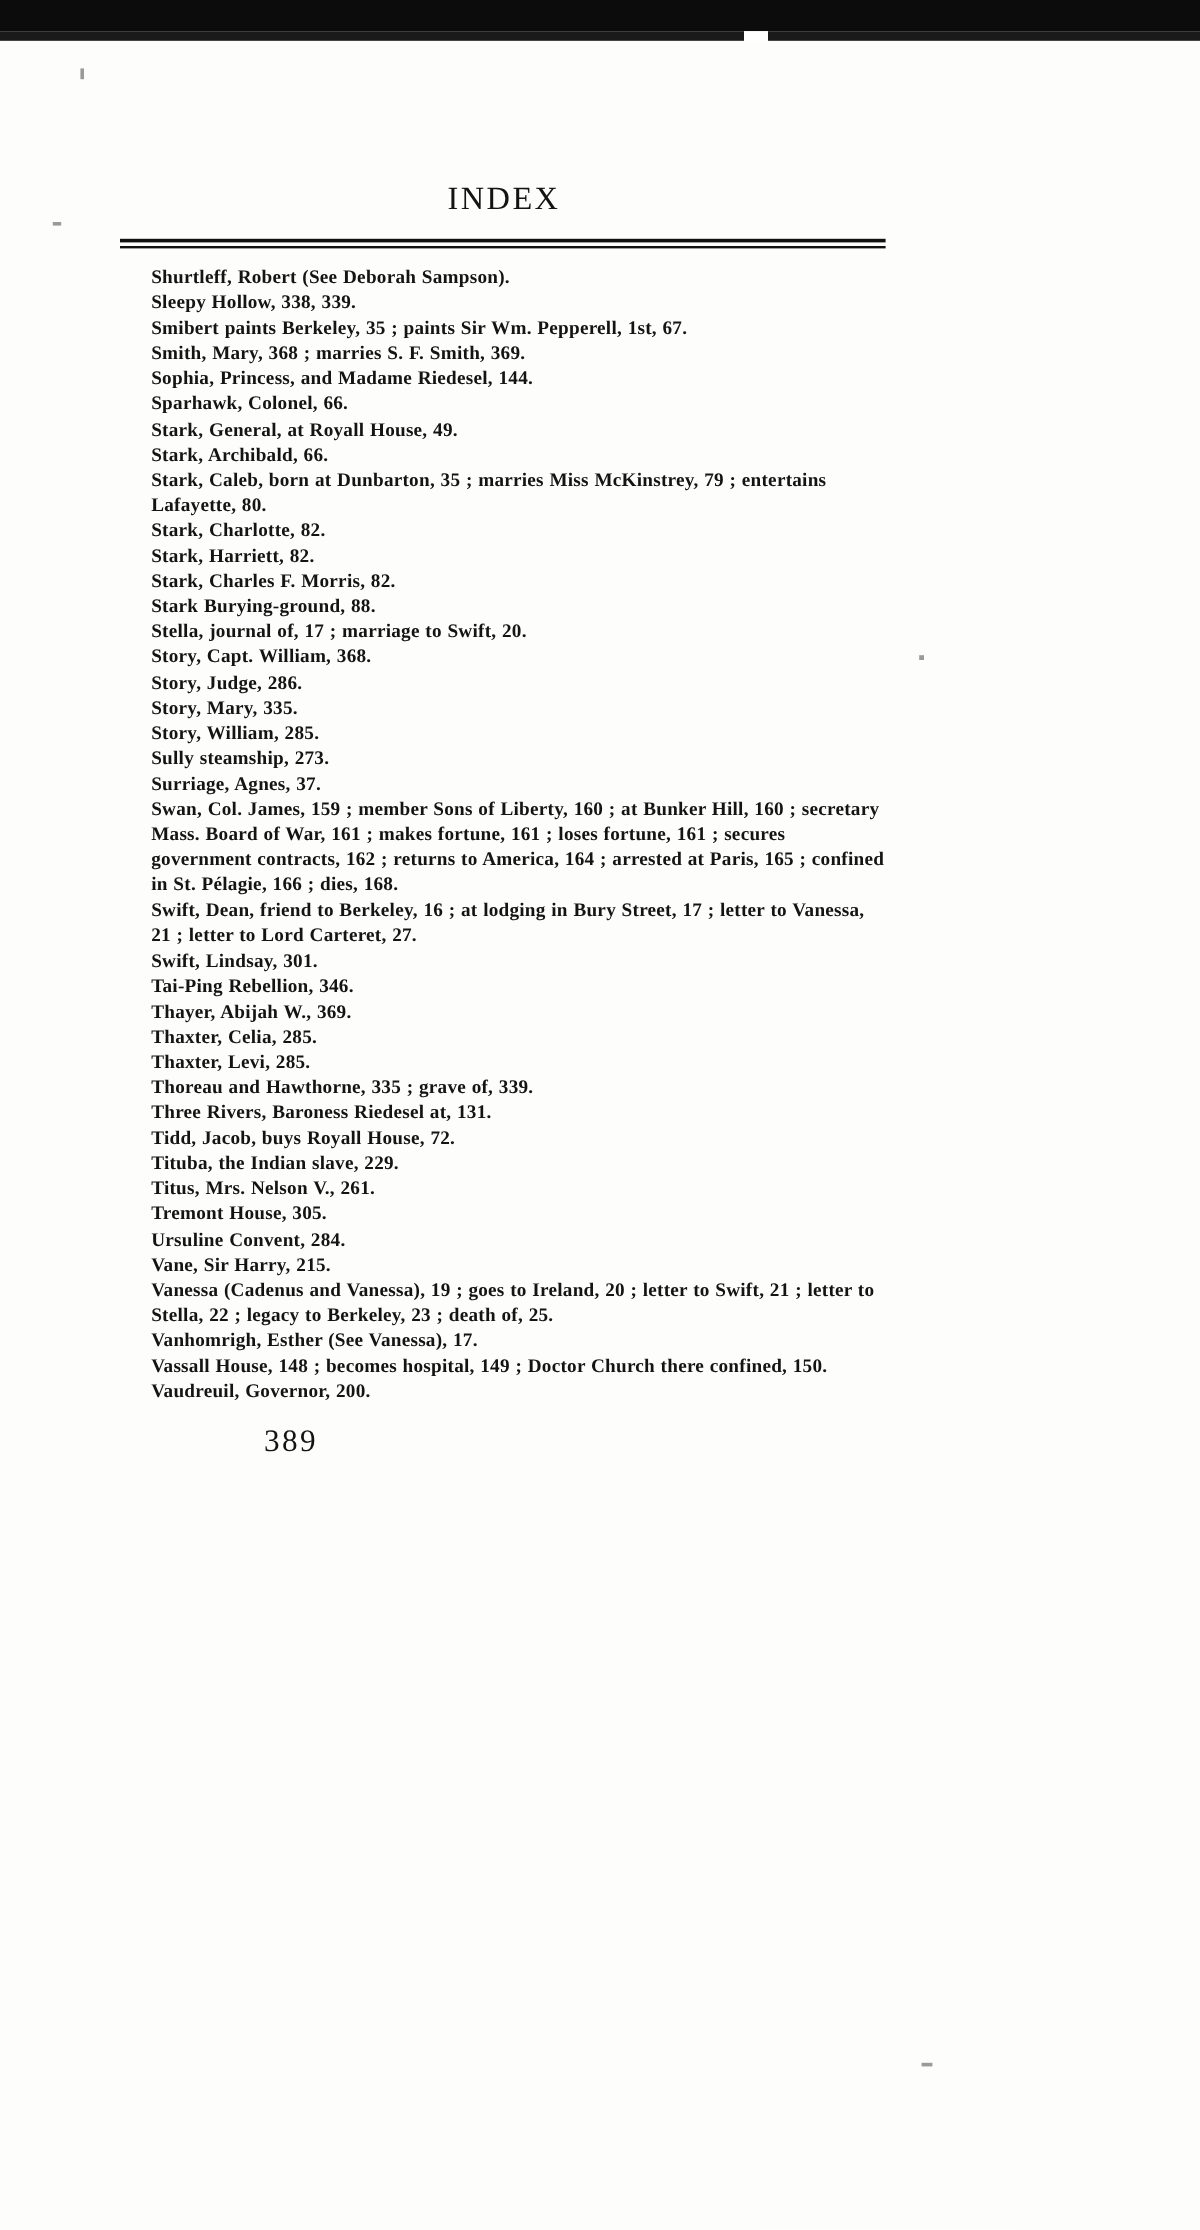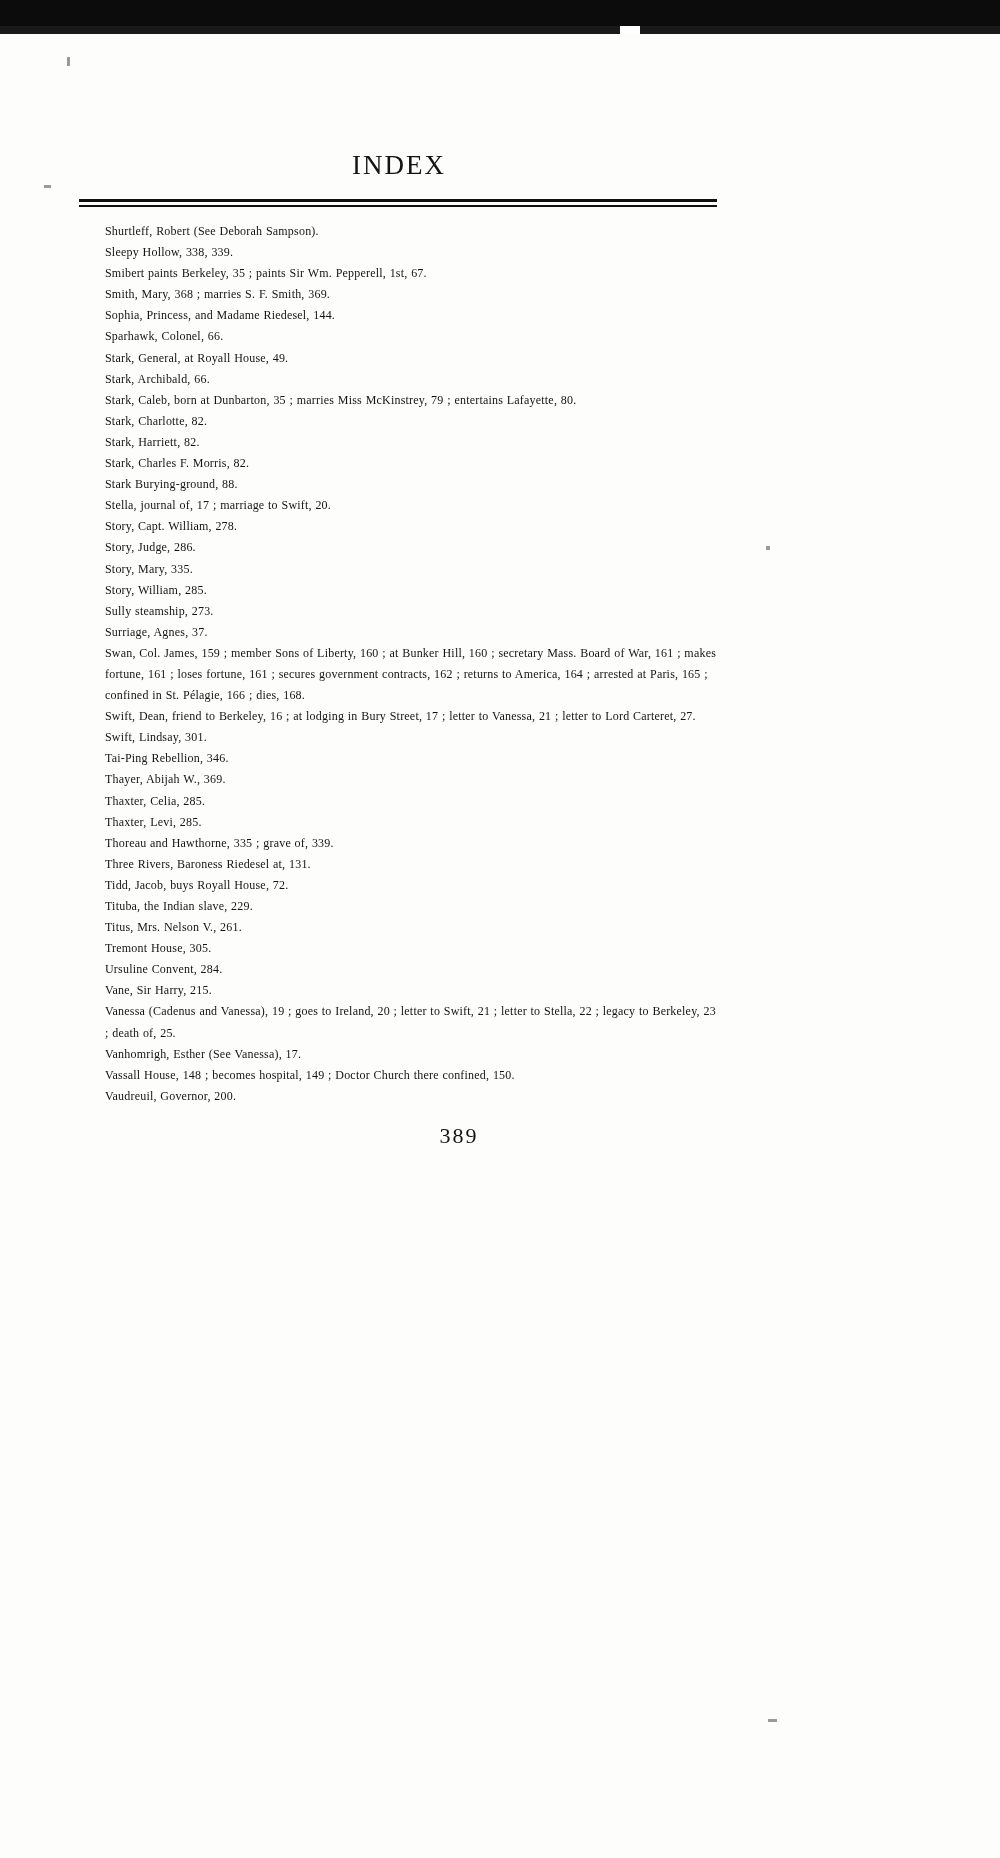--- a/index.html
+++ b/index.html
@@ -36,21 +36,21 @@
     bottom: -8px;
     width: 1000px;
     height: 8px;
     background: linear-gradient(to right,
         #1a1a1a 0 62%,
         #ffffff 62% 64%,
         #1a1a1a 64% 100%);
   }
   .content {
     position: absolute;
-    left: 79px;
+    left: 100px;
     top: 150px;
     width: 640px;
   }
   .page-heading {
     text-align: center;
     font-size: 27px;
     letter-spacing: 2px;
     font-weight: 400;
     margin: 0 0 18px 0;
     font-family: "Liberation Serif", serif;
@@ -67,38 +67,37 @@
     height: 2px;
     background: #111;
     margin-top: 3px;
   }
   .index-list {
     margin: 0;
     padding: 0;
     list-style: none;
   }
   .entry {
-    font-size: 12px;
+    font-size: 16px;
     line-height: 21.1px;
-    font-weight: 400;
+    font-weight: 700;
     letter-spacing: 0.2px;
     text-indent: 0;
     padding-left: 26px;
     margin: 0;
     white-space: pre-wrap;
     word-spacing: 0.5px;
   }
   .page-number-wrap {
     position: relative;
     height: 60px;
     margin-top: 16px;
   }
   .page-number-inner {
-    text-align: center;
-    font-size: 22px;
+    font-size: 26px;
     letter-spacing: 2px;
     padding-left: 120px;
   }
   
   .speck {
     position: absolute;
     background: #9a9a9a;
   }
   .speck.s1 { left: 67px;  top: 57px;  width: 3px; height: 9px; }
   .speck.s2 { left: 44px;  top: 185px; width: 7px; height: 3px; }
@@ -134,21 +133,21 @@
         <li class="entry">Sophia, Princess, and Madame Riedesel, 144.</li>
         <li class="entry">Sparhawk, Colonel, 66.</li>
         <li class="entry">Stark, General, at Royall House, 49.</li>
         <li class="entry">Stark, Archibald, 66.</li>
         <li class="entry">Stark, Caleb, born at Dunbarton, 35 ; marries Miss McKinstrey, 79 ; entertains Lafayette, 80.</li>
         <li class="entry">Stark, Charlotte, 82.</li>
         <li class="entry">Stark, Harriett, 82.</li>
         <li class="entry">Stark, Charles F. Morris, 82.</li>
         <li class="entry">Stark Burying-ground, 88.</li>
         <li class="entry">Stella, journal of, 17 ; marriage to Swift, 20.</li>
-        <li class="entry">Story, Capt. William, 278.</li>
+        <li class="entry">Story, Capt. William, 368.</li>
         <li class="entry">Story, Judge, 286.</li>
         <li class="entry">Story, Mary, 335.</li>
         <li class="entry">Story, William, 285.</li>
         <li class="entry">Sully steamship, 273.</li>
         <li class="entry">Surriage, Agnes, 37.</li>
         <li class="entry">Swan, Col. James, 159 ; member Sons of Liberty, 160 ; at Bunker Hill, 160 ; secretary Mass. Board of War, 161 ; makes fortune, 161 ; loses fortune, 161 ; secures government contracts, 162 ; returns to America, 164 ; arrested at Paris, 165 ; confined in St. Pélagie, 166 ; dies, 168.</li>
         <li class="entry">Swift, Dean, friend to Berkeley, 16 ; at lodging in Bury Street, 17 ; letter to Vanessa, 21 ; letter to Lord Carteret, 27.</li>
         <li class="entry">Swift, Lindsay, 301.</li>
         <li class="entry">Tai-Ping Rebellion, 346.</li>
         <li class="entry">Thayer, Abijah W., 369.</li>

